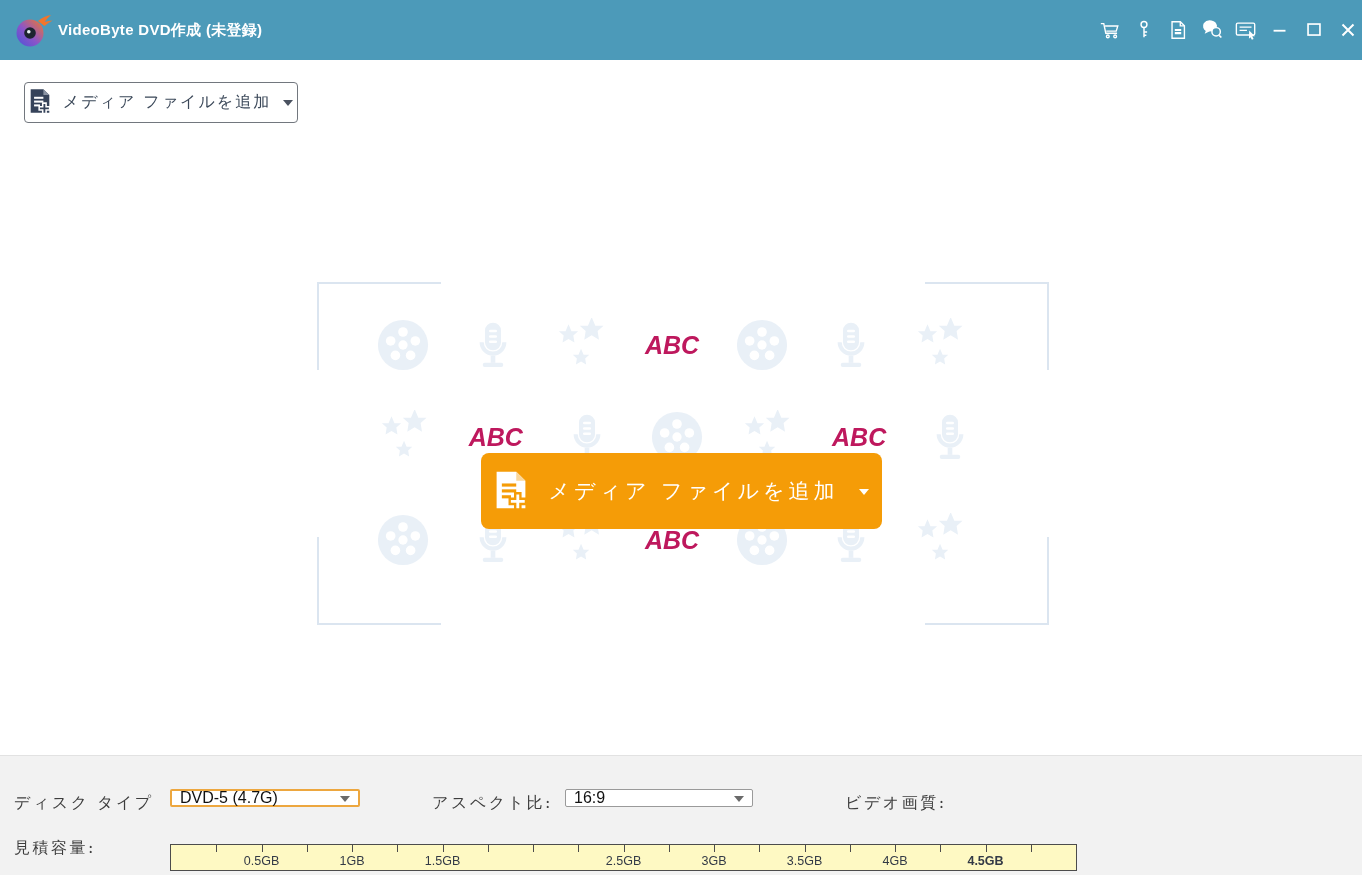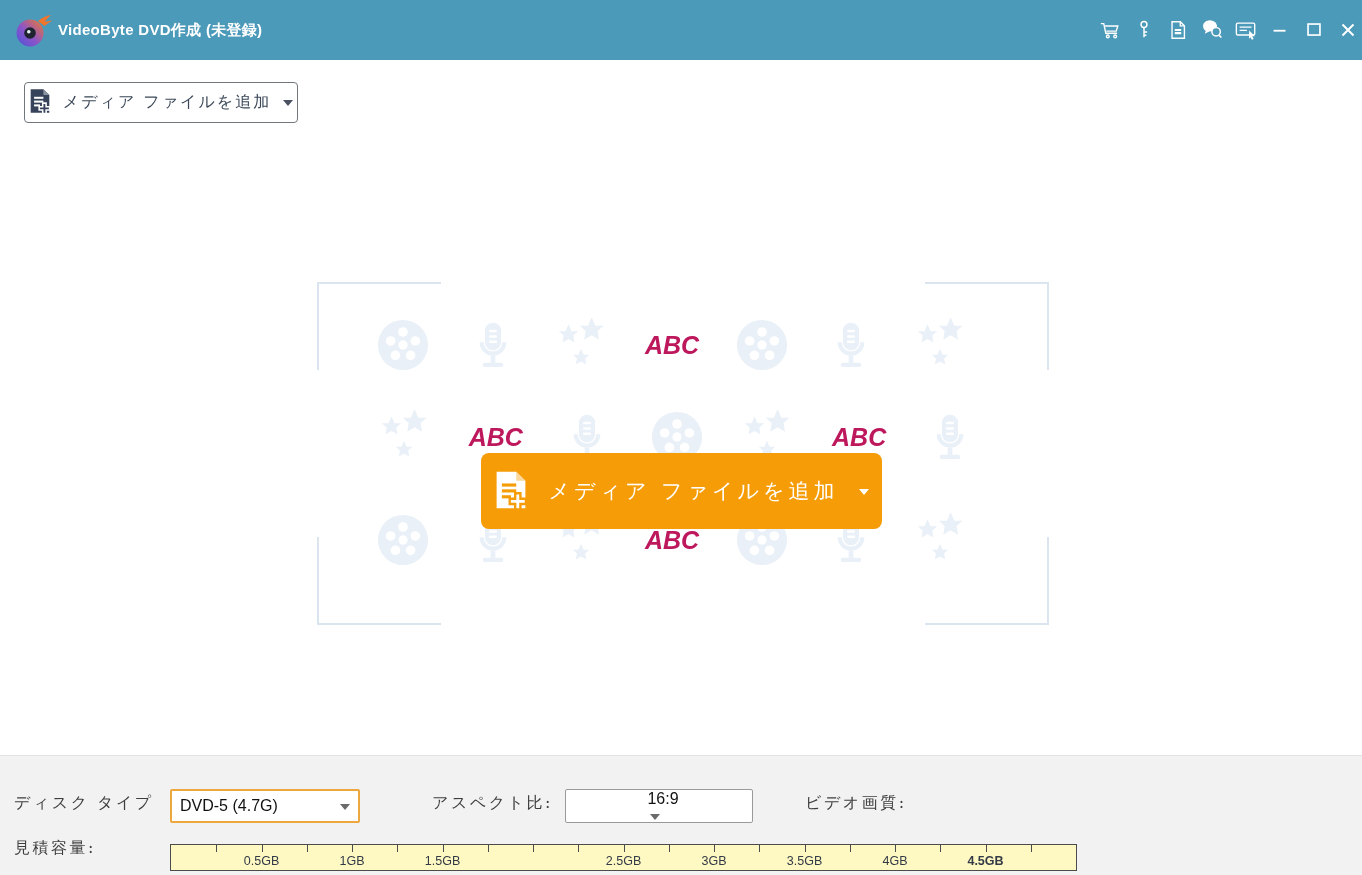--- a/index.html
+++ b/index.html
@@ -43,26 +43,26 @@
   .add-btn-big .lbl{font-family:"DejaVu Serif","Liberation Serif",serif;font-size:21px;color:#ffffff;letter-spacing:4px;}
   .caret-w{width:0;height:0;border:5px solid transparent;border-top:6px solid #ffffff;margin-top:6px;}
 
   
   .bottombar{position:absolute;left:0;top:755px;width:1362px;height:120px;background:#f2f2f2;
              border-top:1px solid #e2e2e2;}
   .b-label{position:absolute;font-family:"DejaVu Serif","Liberation Serif",serif;font-size:16px;
            color:#3d3d3d;letter-spacing:2.5px;top:37px;white-space:nowrap;}
   .lbl-disc{left:14px;}
   .lbl-aspect{left:432px;}
-  .lbl-quality{left:805px;}
+  .lbl-quality{left:845px;}
   .lbl-capacity{left:14px;top:82px;text-align:center;}
-  .select{position:absolute;top:33px;height:34px;background:#ffffff;border:1px solid #9a9a9a;
+  .select{position:absolute;top:33px;height:18px;background:#ffffff;border:1px solid #9a9a9a;
           border-radius:2px;display:flex;align-items:center;cursor:pointer;box-sizing:border-box;}
   .sel-disc{left:170px;width:190px;border:2px solid #eda73f;}
-  .sel-aspect{left:565px;width:188px;flex-direction:column;}
+  .sel-aspect{left:565px;width:188px;}
   .sel-quality{left:958px;width:185px;}
   .select .val{margin-left:8px;font-size:16px;color:#111111;flex:1;white-space:nowrap;}
   .select .val.jp{font-family:"DejaVu Serif","Liberation Serif",serif;font-size:15px;letter-spacing:2px;color:#222;}
   .select .caret{margin-right:8px;margin-top:6px;border-top-color:#6a6a6a;}
 
   .capacity-bar{position:absolute;left:170px;top:88px;width:907px;height:27px;background:#fef9c3;
                 border:1px solid #4c4c4c;box-sizing:border-box;}
   .cap-tick{position:absolute;top:0;width:1px;height:7px;background:#4c4c4c;}
   .cap-label{position:absolute;top:9px;transform:translateX(-50%);font-size:12.5px;color:#333a46;}
 

